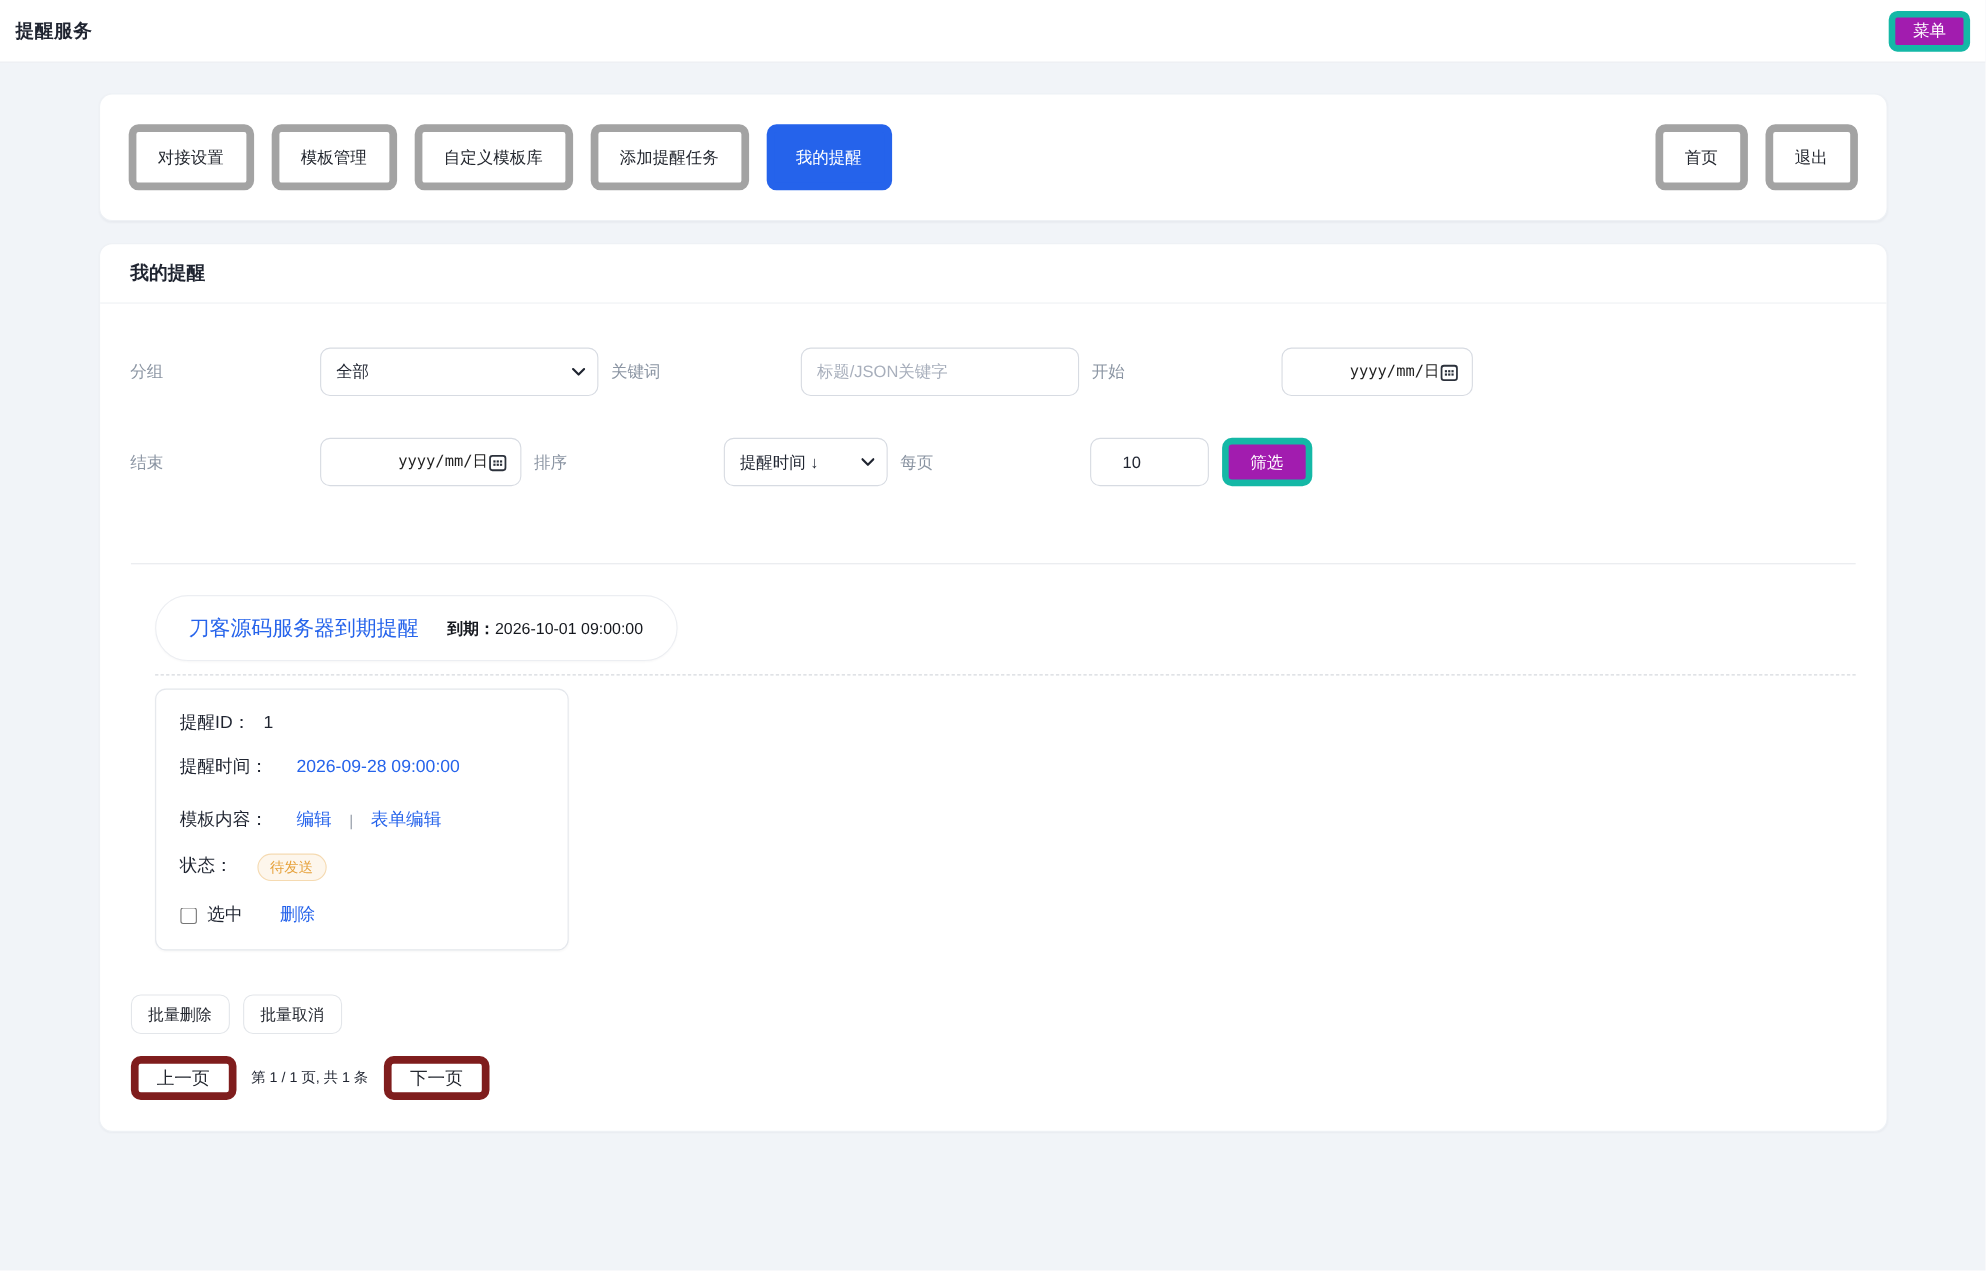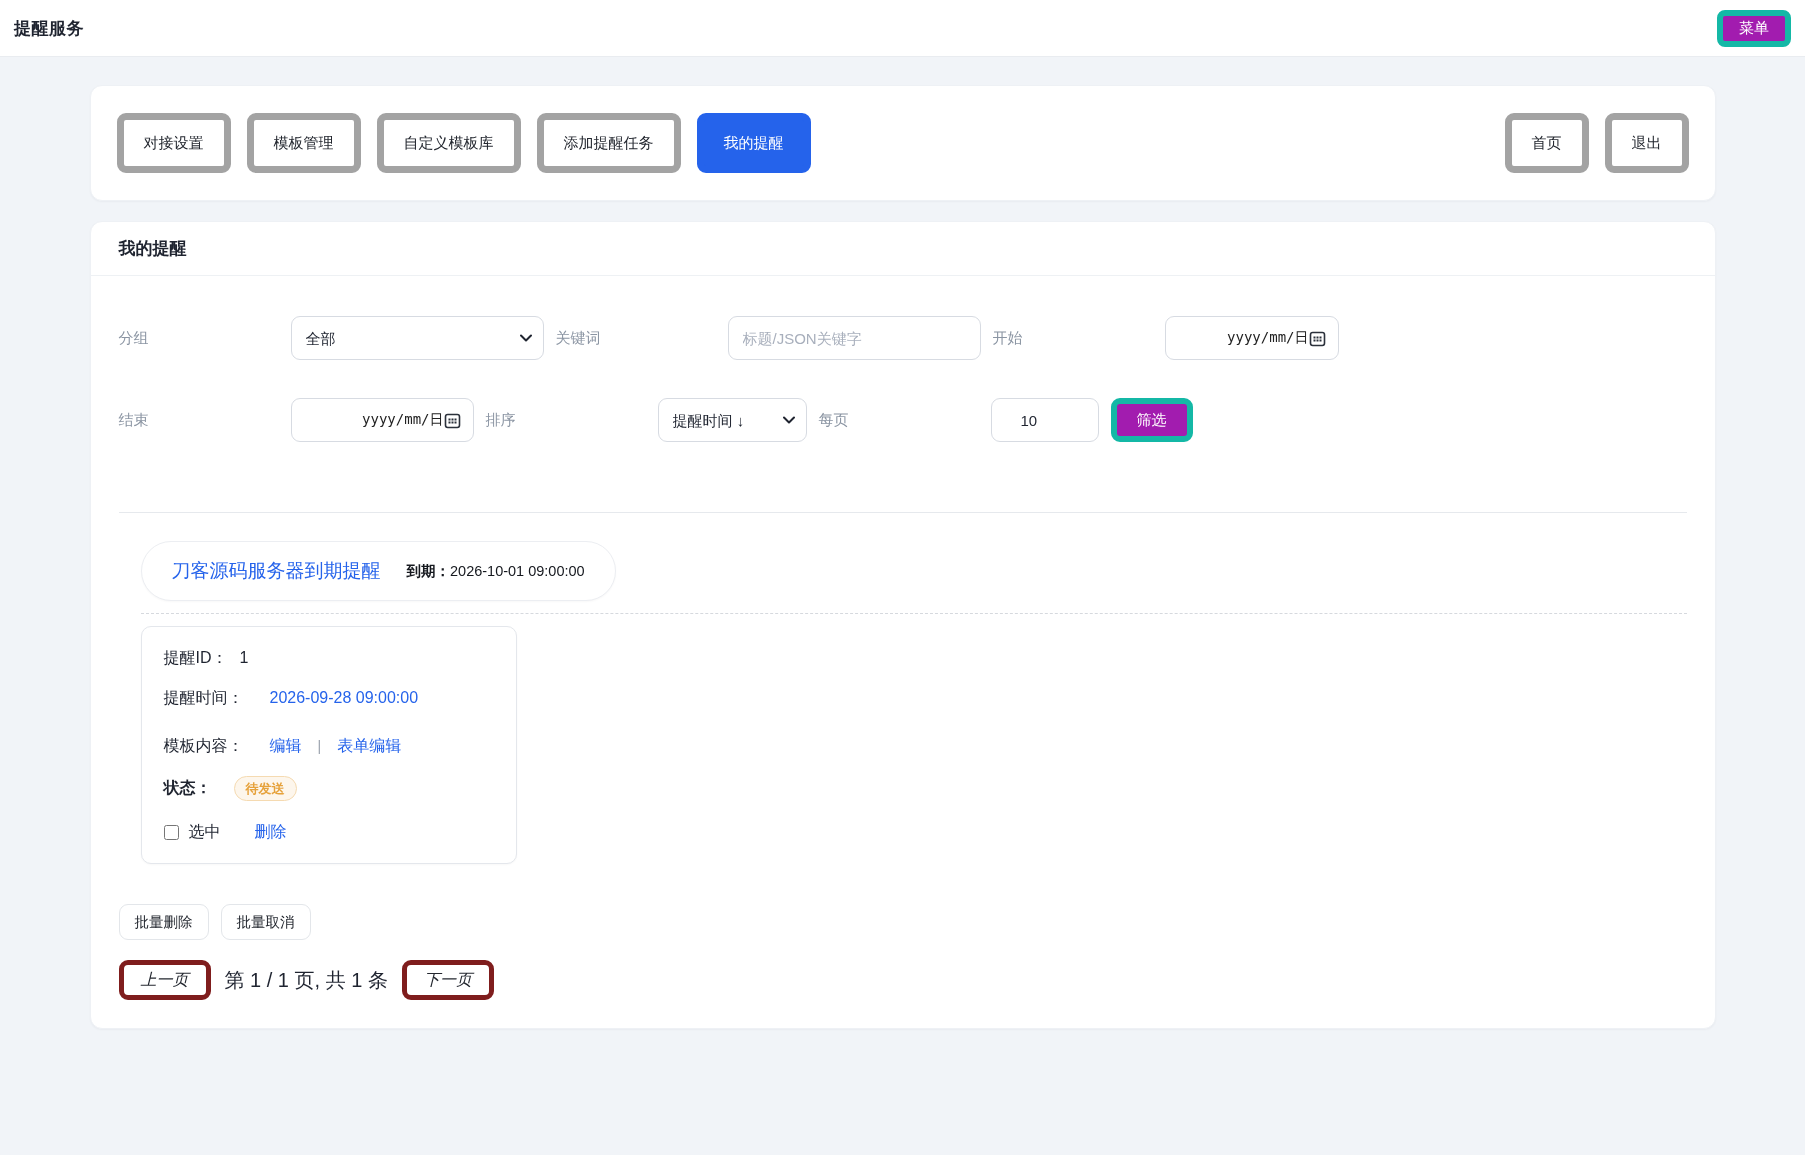--- a/index.html
+++ b/index.html
@@ -106,21 +106,21 @@
   
   .reminder-card {
     width: 376px; border: 1px solid #e4e7ec; border-radius: 10px;
     padding: 18px 22px; margin-top: 12px; background: #fff;
     box-shadow: 0 1px 2px rgba(16,24,40,.03);
   }
   .rrow { display: flex; align-items: center; font-size: 16px; line-height: 26px; }
   .rrow-id { margin-bottom: 14px; }
   .rrow-time { margin-bottom: 22px; }
   .rrow-template { margin-bottom: 16px; }
-  .rrow-status { margin-bottom: 18px; font-weight: bold; }
+  .rrow-status { margin-bottom: 18px; }
   .rrow .val-gap { margin-left: 26px; }
   .rrow .id-gap { margin-left: 12px; }
   .link { color: #2563eb; text-decoration: none; cursor: pointer; }
   .sep { color: #9aa1ac; margin: 0 16px; font-size: 14px; }
   .badge {
     margin-left: 22px; font-size: 13px; color: #e6a23c; background: #fdf6ec;
     border: 1px solid #f5dab1; border-radius: 999px; padding: 3px 11px;
     line-height: 17px;
   }
   .check-label { display: inline-flex; align-items: center; cursor: pointer; }
@@ -128,25 +128,25 @@
   .del-gap { margin-left: 34px; }
   
   .batch-row { margin-top: 40px; display: flex; gap: 12px; }
   .batch-btn {
     font-family: inherit; background: #fff; border: 1px solid #e3e6ea;
     border-radius: 9px; height: 36px; padding: 0 15px; font-size: 14.5px;
     color: #23272f; cursor: pointer;
   }
   .pagination { margin-top: 20px; display: flex; align-items: center; }
   .page-btn {
-    font-family: inherit; background: #fff; border: 5px solid #7f1d1d;
+    font-family: inherit; background: #fff; border: 7px solid #7f1d1d;
     border-radius: 9px; height: 40px; padding: 0 17px; font-size: 16px;
-    color: #23272f; cursor: pointer; font-style: italic;
-  }
-  .page-info { margin: 4px 14px; font-size: 20px; color: #1f2430; }
+    color: #23272f; cursor: pointer;
+  }
+  .page-info { margin: 4px 14px; font-size: 13px; color: #1f2430; }
   svg { display: block; }
 </style>
 </head>
 <body>
 
 <header class="topbar">
   <div class="topbar-title">提醒服务</div>
   <button class="menu-btn btn-primary">菜单</button>
 </header>
 

